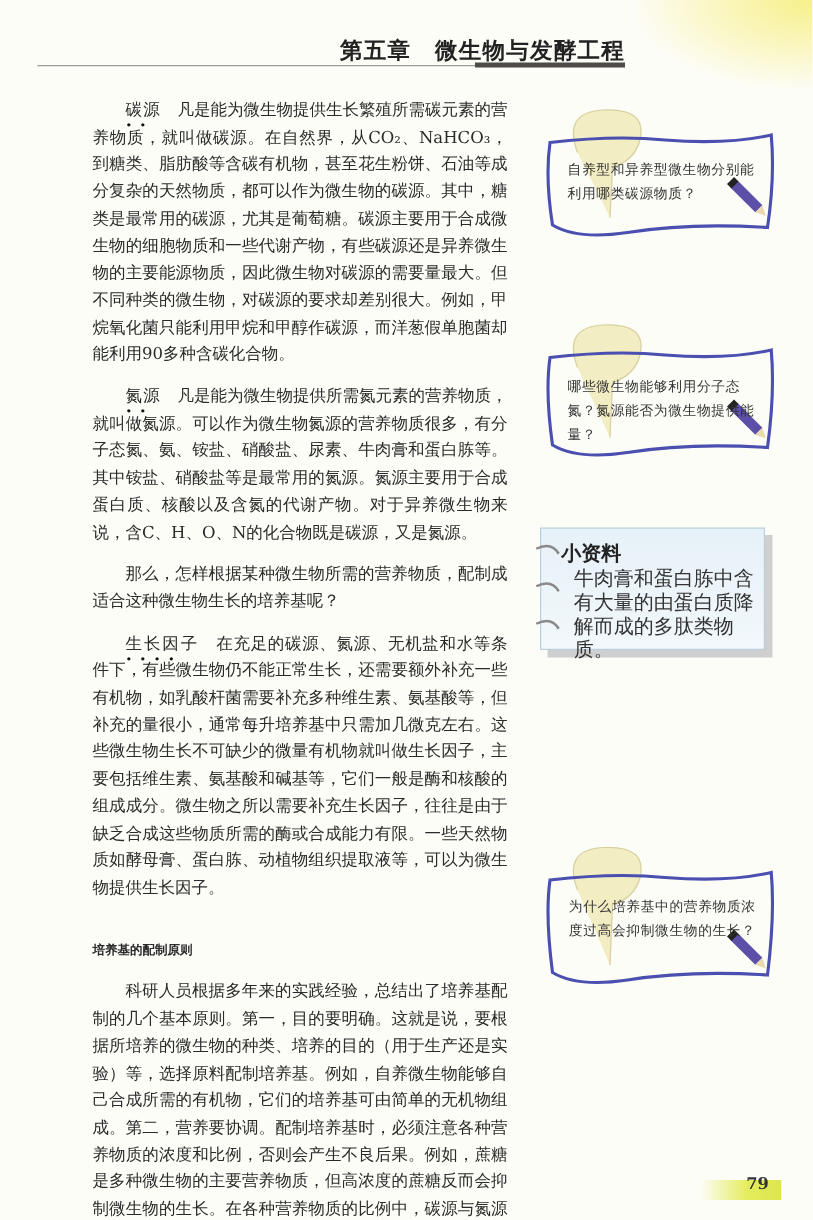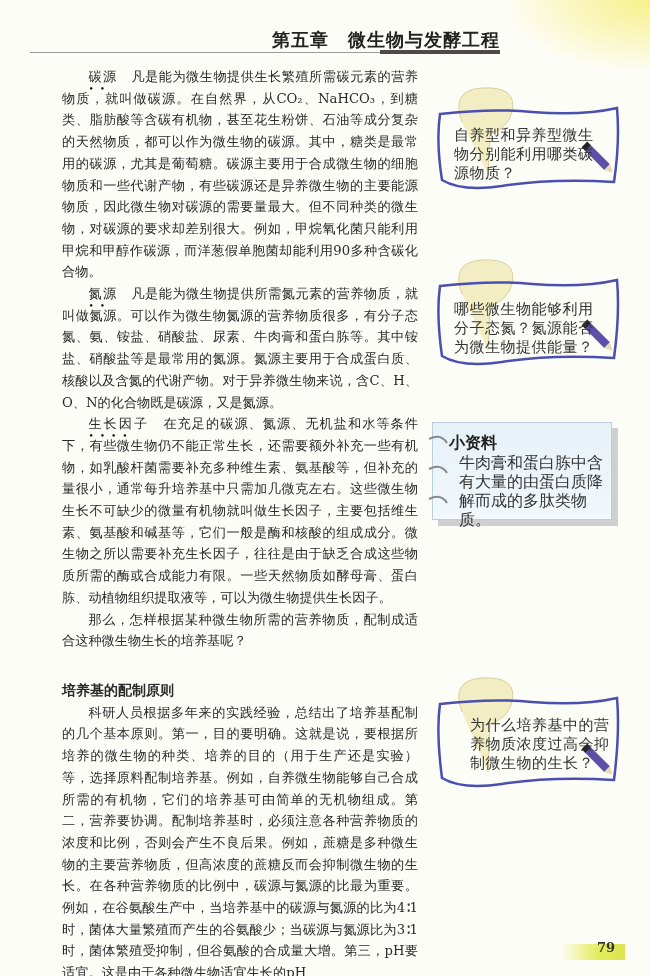--- a/index.html
+++ b/index.html
@@ -24,38 +24,38 @@
     .header-line {
       position: absolute; left: 0; top: 32px; width: 470px; height: 1px; background: #9a9a9a;
     }
     .header-bar {
       position: absolute; right: 0; top: 30px; width: 120px; height: 4px; background: #4d4a48;
     }
     .main {
       position: absolute; left: 62px; top: 66px; width: 356px;
       font-size: 13.2px; line-height: 21.7px; text-align: justify;
     }
-    .main p { margin: 0; text-indent: 2em; }
+    .main p { margin: 12px; text-indent: 2em; }
     .term {
       letter-spacing: 1px; position: relative;
     }
     .term .dot-marks {
       position: absolute; left: 0; top: 16px; font-size: 9px; letter-spacing: 6px; color: #111; line-height: 1;
       text-indent: 0;
     }
     .section-title {
-      font-weight: bold; font-size: 14px; margin-top: 28px !important; text-indent: 0 !important;
+      font-weight: bold; font-size: 10px; margin-top: 28px !important; text-indent: 0 !important;
       padding-left: 0; margin-left: 0;
     }
     .note {
       position: absolute; left: 432px; width: 190px;
     }
     .note svg { position: absolute; left: 0; top: 0; }
     .note-text {
-      position: absolute; font-size: 15px; line-height: 19px; color: #333; letter-spacing: 0.5px;
+      position: absolute; font-size: 11px; line-height: 19px; color: #333; letter-spacing: 0.5px;
       font-family: "DejaVu Serif", serif;
     }
     .info-card {
       position: absolute; left: 432px; top: 422px; width: 178px; height: 96px;
       background: linear-gradient(180deg, #e6f1f8 0%, #f2f8fb 100%);
       border: 1px solid #b8cfdd;
       box-shadow: 6px 6px 0 #cfcfcf;
     }
     .info-rings { position: absolute; left: -6px; top: 6px; }
     .info-title {
@@ -85,24 +85,24 @@
 </div>
 
 <div class="main">
   <p>
     <span class="term"><span>碳源</span><span class="dot-marks">••</span></span><span>　凡是能为微生物提供生长繁殖所需碳元素的营养物质，就叫做碳源。在自然界，从CO₂、NaHCO₃，到糖类、脂肪酸等含碳有机物，甚至花生粉饼、石油等成分复杂的天然物质，都可以作为微生物的碳源。其中，糖类是最常用的碳源，尤其是葡萄糖。碳源主要用于合成微生物的细胞物质和一些代谢产物，有些碳源还是异养微生物的主要能源物质，因此微生物对碳源的需要量最大。但不同种类的微生物，对碳源的要求却差别很大。例如，甲烷氧化菌只能利用甲烷和甲醇作碳源，而洋葱假单胞菌却能利用90多种含碳化合物。</span>
   </p>
   <p>
     <span class="term"><span>氮源</span><span class="dot-marks">••</span></span><span>　凡是能为微生物提供所需氮元素的营养物质，就叫做氮源。可以作为微生物氮源的营养物质很多，有分子态氮、氨、铵盐、硝酸盐、尿素、牛肉膏和蛋白胨等。其中铵盐、硝酸盐等是最常用的氮源。氮源主要用于合成蛋白质、核酸以及含氮的代谢产物。对于异养微生物来说，含C、H、O、N的化合物既是碳源，又是氮源。</span>
   </p>
   <p>
-    <span class="term"><span>生长因子</span><span class="dot-marks">••••</span></span><span>　在充足的碳源、氮源、无机盐和水等条件下，有些微生物仍不能正常生长，还需要额外补充一些有机物，如乳酸杆菌需要补充多种维生素、氨基酸等，但补充的量很小，通常每升培养基中只需加几微克左右。这些微生物生长不可缺少的微量有机物就叫做生长因子，主要包括维生素、氨基酸和碱基等，它们一般是酶和核酸的组成成分。微生物之所以需要补充生长因子，往往是由于缺乏合成这些物质所需的酶或合成能力有限。一些天然物质如酵母膏、蛋白胨、动植物组织提取液等，可以为微生物提供生长因子。</span>
+    <span>那么，怎样根据某种微生物所需的营养物质，配制成适合这种微生物生长的培养基呢？</span>
   </p>
   <p>
-    <span>那么，怎样根据某种微生物所需的营养物质，配制成适合这种微生物生长的培养基呢？</span>
+    <span class="term"><span>生长因子</span><span class="dot-marks">••••</span></span><span>　在充足的碳源、氮源、无机盐和水等条件下，有些微生物仍不能正常生长，还需要额外补充一些有机物，如乳酸杆菌需要补充多种维生素、氨基酸等，但补充的量很小，通常每升培养基中只需加几微克左右。这些微生物生长不可缺少的微量有机物就叫做生长因子，主要包括维生素、氨基酸和碱基等，它们一般是酶和核酸的组成成分。微生物之所以需要补充生长因子，往往是由于缺乏合成这些物质所需的酶或合成能力有限。一些天然物质如酵母膏、蛋白胨、动植物组织提取液等，可以为微生物提供生长因子。</span>
   </p>
   <p class="section-title">培养基的配制原则</p>
   <p>科研人员根据多年来的实践经验，总结出了培养基配制的几个基本原则。第一，目的要明确。这就是说，要根据所培养的微生物的种类、培养的目的（用于生产还是实验）等，选择原料配制培养基。例如，自养微生物能够自己合成所需的有机物，它们的培养基可由简单的无机物组成。第二，营养要协调。配制培养基时，必须注意各种营养物质的浓度和比例，否则会产生不良后果。例如，蔗糖是多种微生物的主要营养物质，但高浓度的蔗糖反而会抑制微生物的生长。在各种营养物质的比例中，碳源与氮源的比最为重要。例如，在谷氨酸生产中，当培养基中的碳源与氮源的比为4∶1时，菌体大量繁殖而产生的谷氨酸少；当碳源与氮源比为3∶1时，菌体繁殖受抑制，但谷氨酸的合成量大增。第三，pH要适宜。这是由于各种微生物适宜生长的pH</p>
 </div>
 
 <div class="note" style="top:82px; height:110px;">
   <svg width="200" height="110" viewBox="0 0 200 110">
     <path d="M30 40 Q18 8 50 6 Q86 4 80 30 Q76 46 58 52 L56 92" fill="#f3edc4" stroke="#d8d0a0" stroke-width="1"></path>
     <path d="M8 32 Q60 26 100 30 Q150 34 185 26 Q188 60 182 100 Q120 96 70 104 Q30 110 10 98 Q4 60 8 32 Z" fill="none" stroke="#4a4fb0" stroke-width="2.5"></path>
     <g transform="translate(168,78) rotate(-45)">
@@ -140,17 +140,17 @@
 <div class="note" style="top:672px; height:120px;">
   <svg width="200" height="120" viewBox="0 0 200 120">
     <path d="M30 40 Q18 8 50 6 Q86 4 80 30 Q76 46 58 52 L56 100" fill="#f3edc4" stroke="#d8d0a0" stroke-width="1"></path>
     <path d="M8 32 Q60 26 100 30 Q150 34 185 26 Q188 60 182 108 Q120 104 70 112 Q30 118 10 106 Q4 60 8 32 Z" fill="none" stroke="#4a4fb0" stroke-width="2.5"></path>
     <g transform="translate(168,90) rotate(-45)">
       <rect x="-4" y="-18" width="8" height="28" fill="#5b4fa8"></rect>
       <rect x="-4" y="-22" width="8" height="5" fill="#222"></rect>
       <polygon points="-4,10 4,10 0,18" fill="#e9d9b0"></polygon>
     </g>
   </svg>
-  <div class="note-text" style="left:38px; top:44px; width:152px;">为什么培养基中的营养物质浓度过高会抑制微生物的生长？</div>
+  <div class="note-text" style="left:23px; top:44px; width:152px;">为什么培养基中的营养物质浓度过高会抑制微生物的生长？</div>
 </div>
 
 <div class="page-num-bar"></div>
 <div class="page-num">79</div>
 
 </body></html>

